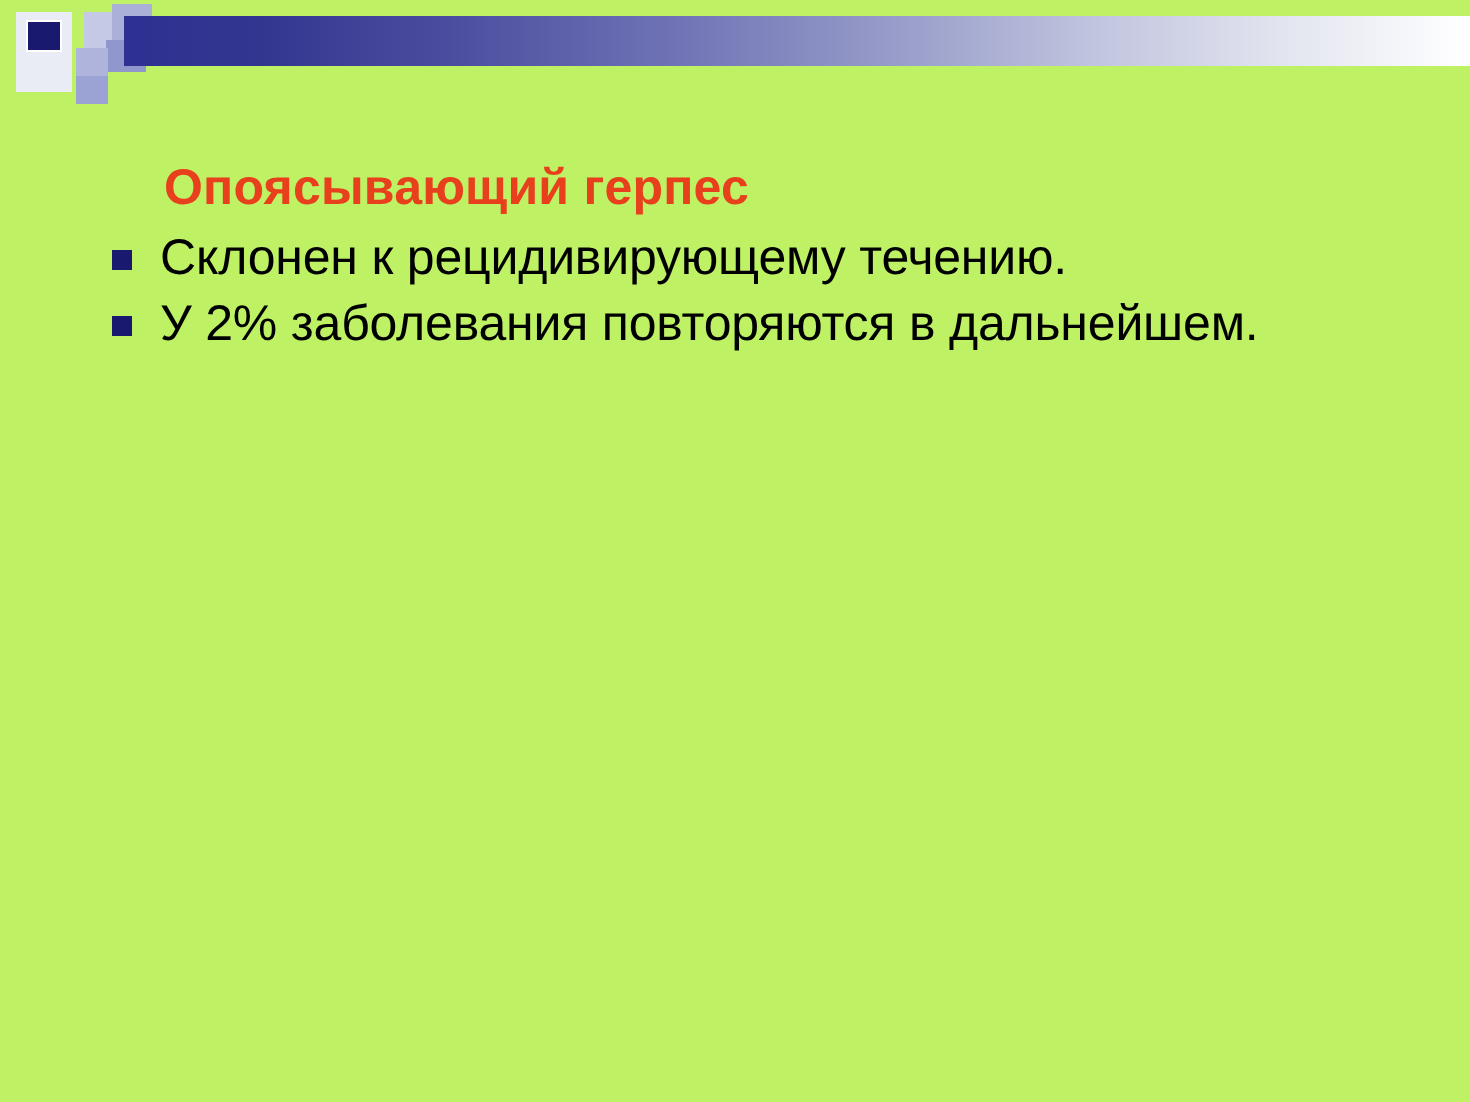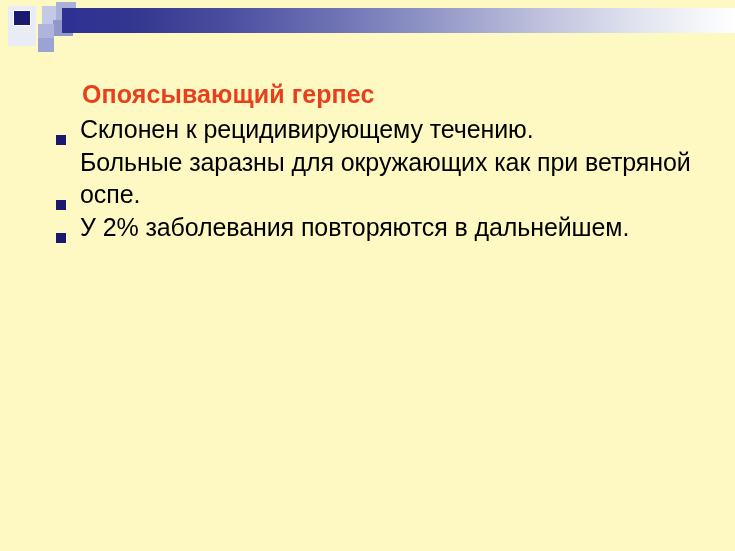--- a/index.html
+++ b/index.html
@@ -8,21 +8,21 @@
     padding: 0;
     background: #ffffff;
   }
   body {
     font-family: "Liberation Sans", sans-serif;
   }
   #slide {
     position: relative;
     width: 735px;
     height: 551px;
-    background: #fef9c3;
+    background: #bef264;
     overflow: hidden;
   }
 
   
   #header-decoration {
     position: absolute;
     left: 0;
     top: 0;
     width: 735px;
     height: 60px;
@@ -127,21 +127,21 @@
   
   #bullet-list {
     position: absolute;
     left: 56px;
     top: 113px;
     width: 640px;
   }
   .bullet-item {
     position: relative;
     display: flex;
-    align-items: flex-end;
+    align-items: flex-start;
     margin-bottom: 1px;
   }
   .bullet-marker {
     flex: 0 0 auto;
     width: 10px;
     height: 10px;
     background: #191970;
     margin-top: 12px;
     margin-right: 14px;
   }
@@ -174,24 +174,20 @@
 
   <div id="bullet-list">
 
     <div class="bullet-item">
       <span class="bullet-marker"></span>
       <span class="bullet-text">Склонен к рецидивирующему течению.</span>
     </div>
 
 
 
-    <div class="bullet-item">
-      <span class="bullet-marker"></span>
-      <span class="bullet-text">Больные заразны для окружающих как при ветряной оспе.</span>
-    </div>
 
 
     <div class="bullet-item">
       <span class="bullet-marker"></span>
       <span class="bullet-text">У 2% заболевания повторяются в дальнейшем.</span>
     </div>
 
   </div>
 
 </div>

